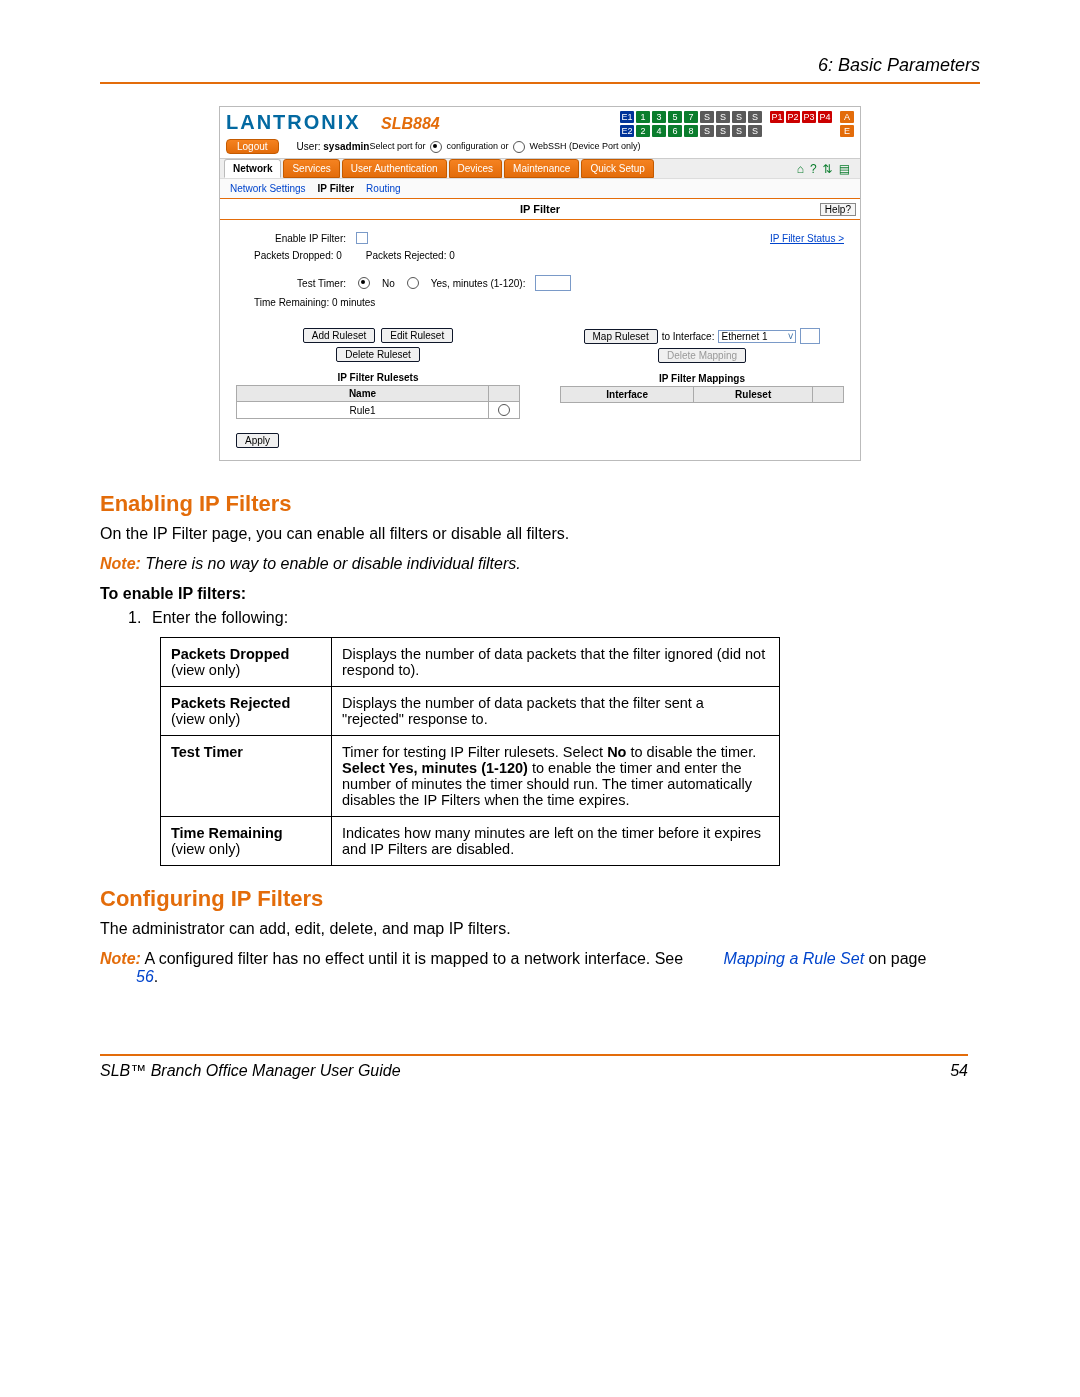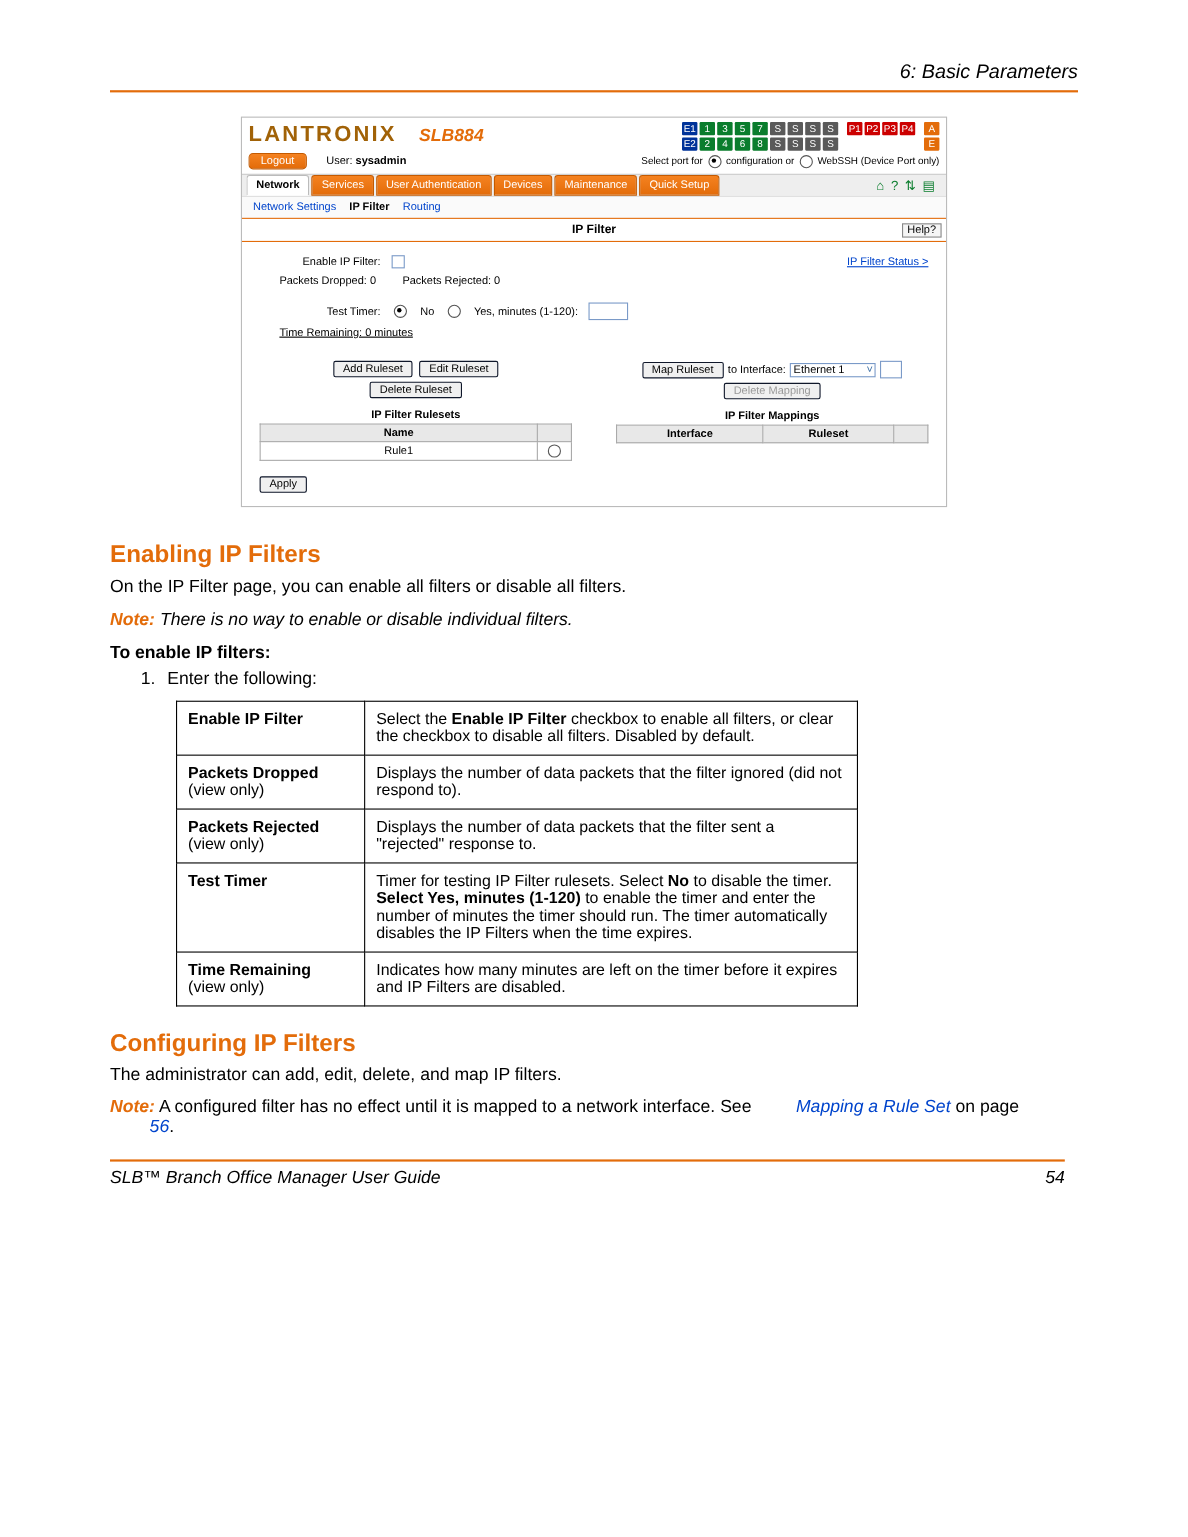--- a/index.html
+++ b/index.html
@@ -39,21 +39,21 @@
     display: flex;
     justify-content: space-between;
     align-items: flex-start;
     padding: 4px 6px 0 6px;
   }
   .ss-logo {
     font-family: Arial, sans-serif;
     font-weight: bold;
     font-size: 20px;
     letter-spacing: 2px;
-    color: #a16207;
+    color: #0369a1;
   }
   .ss-logo .dot { color: #e36c0a; }
   .ss-model {
     color: #e36c0a;
     font-weight: bold;
     font-style: italic;
     font-size: 16px;
     margin-left: 10px;
   }
   .port-grid {
@@ -63,21 +63,21 @@
     color: #fff;
   }
   .port-box { width: 14px; height: 12px; display:flex; align-items:center; justify-content:center; border-radius:1px; }
   .port-e { background:#003399; }
   .port-n { background:#0a7d2d; }
   .port-s { background:#5a5a5a; }
   .port-p { background:#c00; }
   .port-a { background:#e36c0a; }
   .ss-subtop {
     display: flex;
-    justify-content: space-between;
+    justify-content: flex-start;
     align-items: center;
     padding: 2px 6px 4px 6px;
     font-size: 10px;
   }
   .logout-btn {
     background: linear-gradient(#f58220,#e36c0a);
     color: #fff;
     border: 1px solid #c45a00;
     border-radius: 4px;
     padding: 1px 10px;
@@ -342,21 +342,21 @@
         <div style="flex:1;">
           <div class="ss-row">
             <span class="lbl">Test Timer:</span>
             <span class="radio checked"></span>
             <span>No</span>
             <span class="radio"></span>
             <span>Yes, minutes (1-120):</span>
             <span class="ss-input"></span>
           </div>
           <div class="ss-row">
-              <span style="margin-left:18px;text-decoration:underline;">Time Remaining: 0 minutes</span>
+              <span style="margin-left:18px;">Time Remaining: 0 minutes</span>
             </div>
         </div>
       </div>
       <div class="ss-columns">
         <div class="ss-col">
           <div style="display:flex; gap:6px; justify-content:center;">
             <span class="ss-btn">Add Ruleset</span>
             <span class="ss-btn">Edit Ruleset</span>
           </div>
           <div style="display:flex; justify-content:center; margin-top:4px;">
@@ -414,26 +414,20 @@
     <span class="note-body"> <span>There is no way to enable or disable individual filters.</span></span>
   </div>
   <div class="subhead-bold">To enable IP filters:</div>
   <div class="step-row">
     <span class="step-num">1.</span>
     <span>Enter the following:</span>
   </div>
 
   <table class="param-table">
     <tbody>
-        <tr>
-      <td class="k"><b>Enable IP Filter</b></td>
-      <td>
-        <span>Select the </span><b>Enable IP Filter</b><span> checkbox to enable all filters, or clear the checkbox to disable all filters. Disabled by default.</span>
-      </td>
-    </tr>
     <tr>
       <td class="k"><b>Packets Dropped</b><br><span>(view only)</span></td>
       <td>Displays the number of data packets that the filter ignored (did not respond to).</td>
     </tr>
     <tr>
       <td class="k"><b>Packets Rejected</b><br><span>(view only)</span></td>
       <td>Displays the number of data packets that the filter sent a "rejected" response to.</td>
     </tr>
     <tr>
       <td class="k"><b>Test Timer</b></td>

